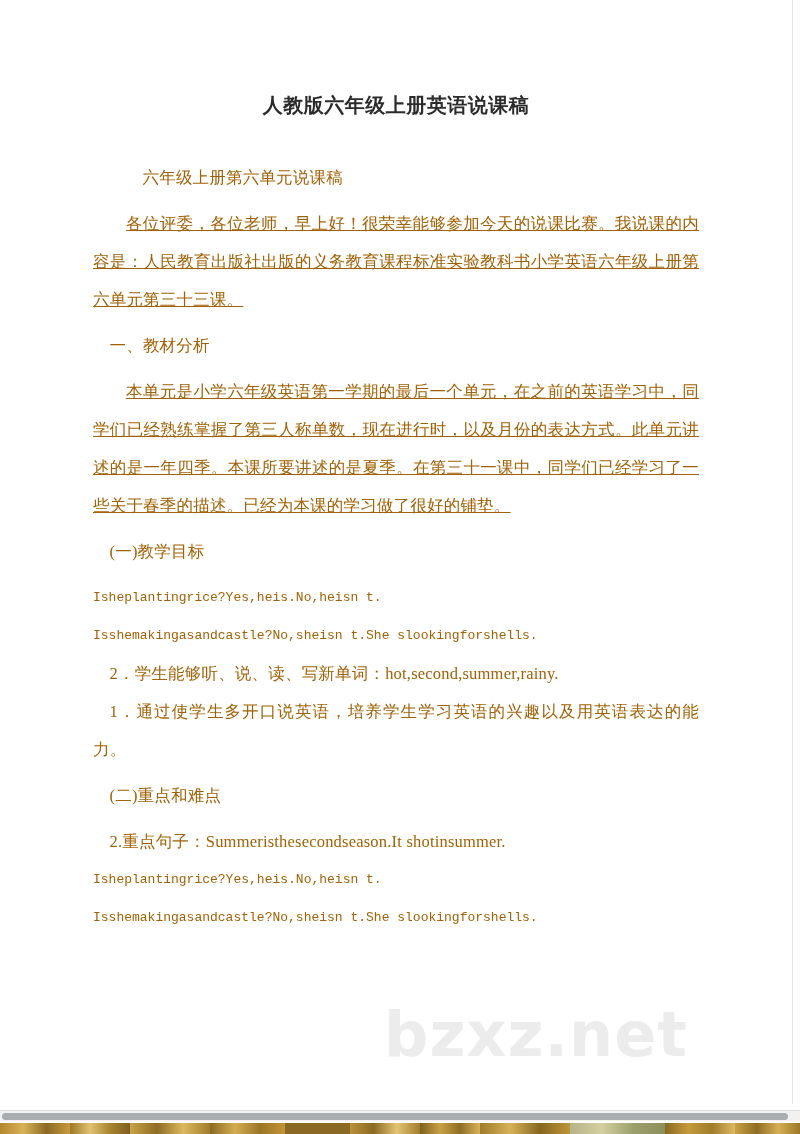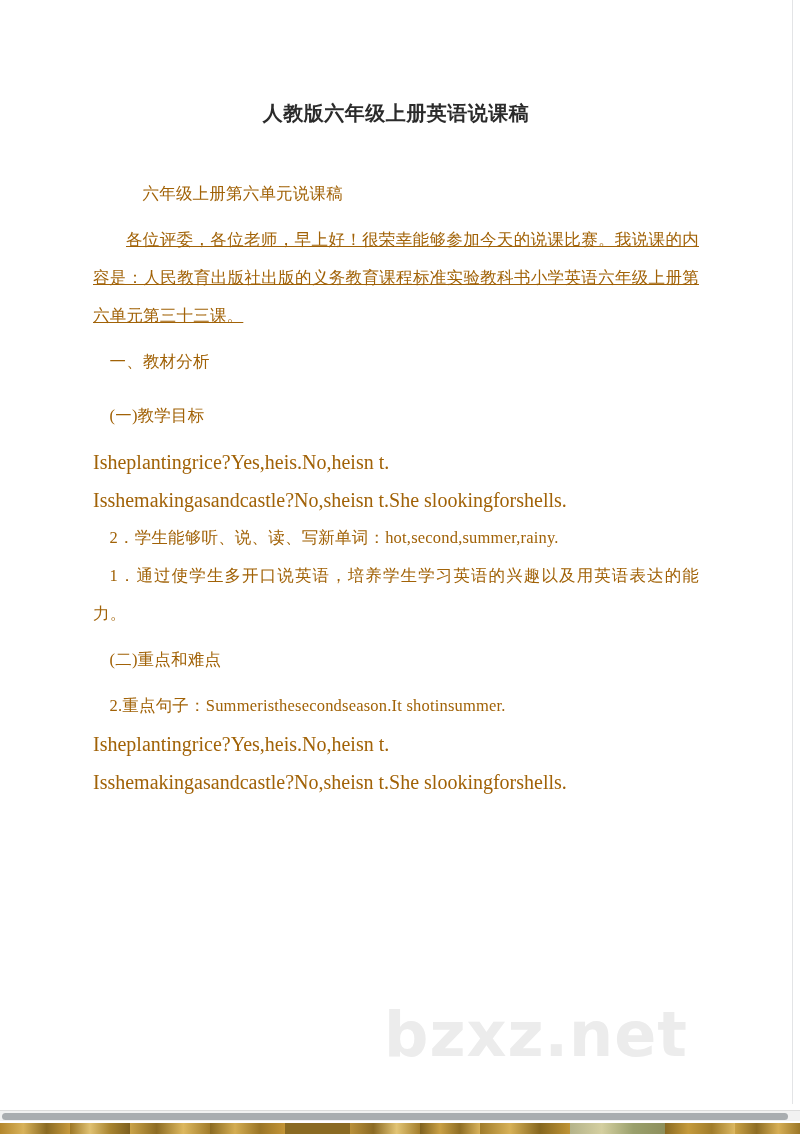--- a/index.html
+++ b/index.html
@@ -36,21 +36,21 @@
   }
 
   
   #doc {
     position: relative;
     padding: 0 93px 0 93px;
     z-index: 2;
   }
 
   .doc-title {
-    margin: 8px;
+    margin: 0;
     padding-top: 92px;
     text-align: center;
     font-family: "DejaVu Sans", "Liberation Sans", sans-serif;
     font-weight: bold;
     font-size: 20px;
     letter-spacing: 0.5px;
     color: #2b2b2b;
   }
 
   .para {
@@ -67,22 +67,22 @@
   .gap-xl { height: 40px; }
   .gap-m  { height: 8px; }
 
   
   .indent-2 { text-indent: 2em; text-decoration: underline; }
   .indent-3 { text-indent: 3em; }
   .indent-1 { text-indent: 1em; }
 
   
   .latin {
-    font-family: Liberation Serif, serif;
-    font-size: 20px;
+    font-family: Liberation Mono, monospace;
+    font-size: 13px;
     letter-spacing: 0;
   }
 
   
   #watermark {
     position: absolute;
     left: 384px;
     top: 1004px;
     z-index: 1;
     font-family: "DejaVu Sans", "Liberation Sans", sans-serif;
@@ -153,20 +153,21 @@
       <div class="gap-m"></div>
 
       <p class="para indent-2">各位评委，各位老师，早上好！很荣幸能够参加今天的说课比赛。我说课的内容是：人民教育出版社出版的义务教育课程标准实验教科书小学英语六年级上册第六单元第三十三课。</p>
 
       <div class="gap-m"></div>
 
       <p class="para indent-1">一、教材分析</p>
 
       <div class="gap-m"></div>
 
+      <p class="para indent-2">本单元是小学六年级英语第一学期的最后一个单元，在之前的英语学习中，同学们已经熟练掌握了第三人称单数，现在进行时，以及月份的表达方式。此单元讲述的是一年四季。本课所要讲述的是夏季。在第三十一课中，同学们已经学习了一些关于春季的描述。已经为本课的学习做了很好的铺垫。</p>
 
       <div class="gap-m"></div>
 
       <p class="para indent-1">(一)教学目标</p>
 
       <div class="gap-m"></div>
 
 
       <p class="para latin">Isheplantingrice?Yes,heis.No,heisn t.</p>
 

